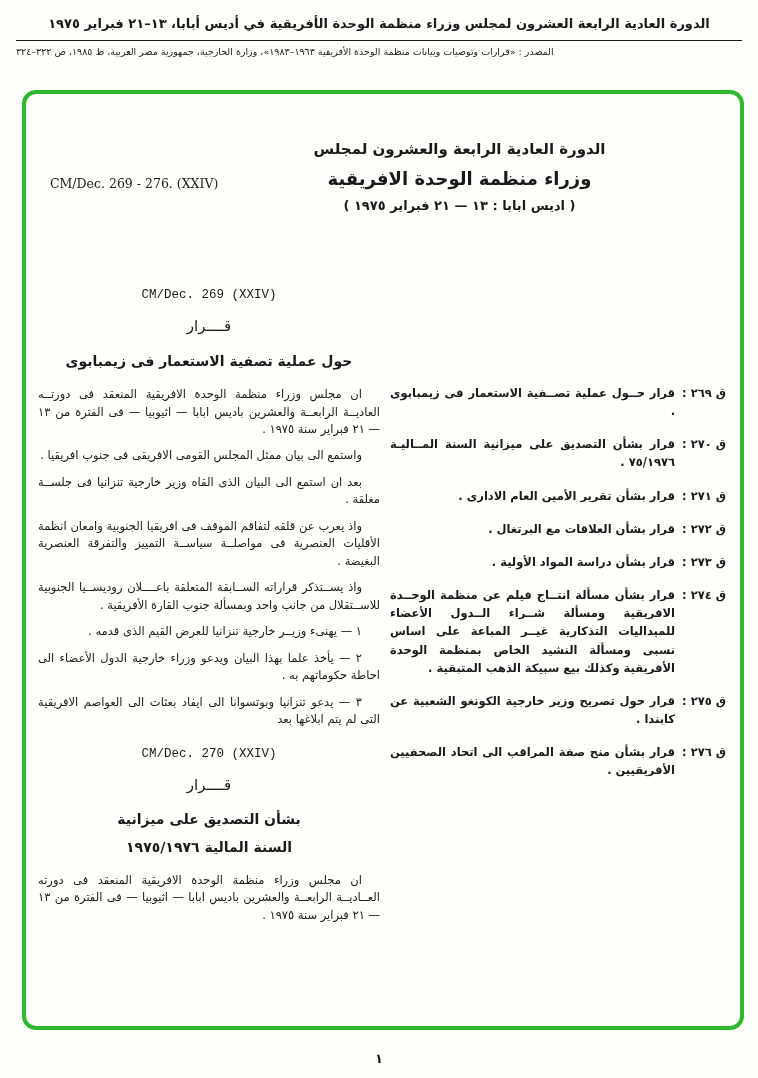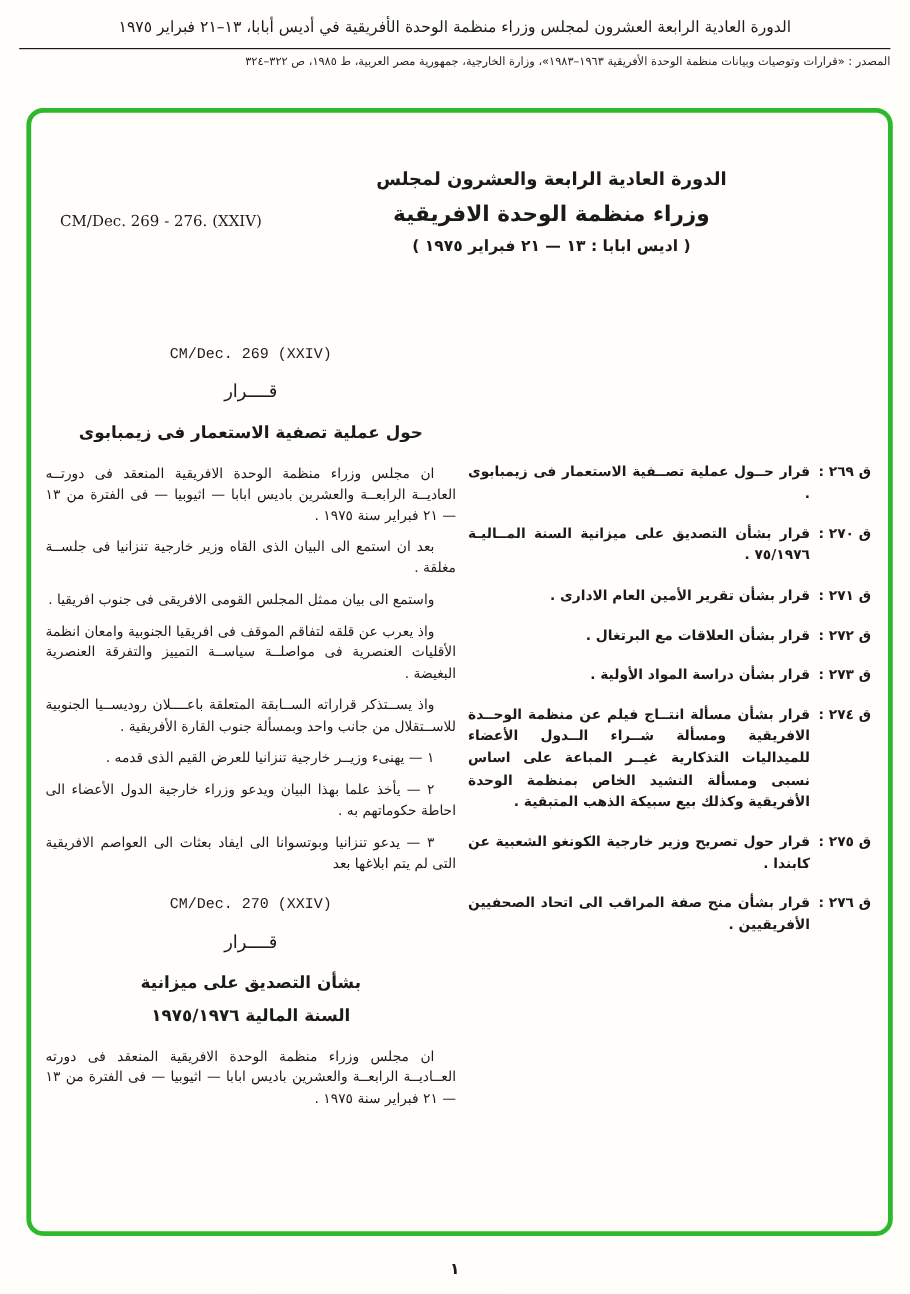--- a/index.html
+++ b/index.html
@@ -9,23 +9,23 @@
     height: 1078px;
     margin: 0 auto;
     background: #fffefb;
     font-family: "DejaVu Sans", sans-serif;
     color: #1a1a1a;
     overflow: hidden;
   }
 
   
   .header { position: absolute; top: 16px; left: 16px; right: 16px; direction: rtl; }
-  .header-title { text-align: center; font-weight: 400; font-size: 13px; letter-spacing: 0.1px; }
+  .header-title { text-align: center; font-weight: 700; font-size: 13px; letter-spacing: 0.1px; }
   .header-rule { height: 0; border: none; border-top: 1.6px solid #1a1a1a; margin: 9px 0 5px; }
-  .header-source { font-size: 9.5px; text-align: right; color: #222; }
+  .header-source { font-size: 9.5px; text-align: left; color: #222; }
 
   
   .frame {
     position: absolute;
     left: 22px; top: 90px;
     width: 714px; height: 932px;
     border: 4px solid #2eb82e;
     border-radius: 14px;
   }
 
@@ -103,22 +103,22 @@
       <div class="t2">وزراء منظمة الوحدة الافريقية</div>
       <div class="t3">( اديس ابابا : ١٣ — ٢١ فبراير ١٩٧٥ )</div>
     </div>
 
     <div class="col-body">
       <div class="sec-ref">CM/Dec. 269 (XXIV)</div>
       <div class="sec-heading">قــــرار</div>
       <div class="sec-subheading last">حول عملية تصفية الاستعمار فى زيمبابوى</div>
 
       <p class="body-par">ان مجلس وزراء منظمة الوحدة الافريقية المنعقد فى دورتــه العاديــة الرابعــة والعشرين باديس ابابا — اثيوبيا — فى الفترة من ١٣ — ٢١ فبراير سنة ١٩٧٥ .</p>
+      <p class="body-par">واستمع الى بيان ممثل المجلس القومى الافريقى فى جنوب افريقيا .</p>
       <p class="body-par">بعد ان استمع الى البيان الذى القاه وزير خارجية تنزانيا فى جلســة مغلقة .</p>
-      <p class="body-par">واستمع الى بيان ممثل المجلس القومى الافريقى فى جنوب افريقيا .</p>
       <p class="body-par">واذ يعرب عن قلقه لتفاقم الموقف فى افريقيا الجنوبية وامعان انظمة الأقليات العنصرية فى مواصلــة سياســة التمييز والتفرقة العنصرية البغيضة .</p>
       <p class="body-par">واذ يســتذكر قراراته الســابقة المتعلقة باعــــلان روديســيا الجنوبية للاســتقلال من جانب واحد وبمسألة جنوب القارة الأفريقية .</p>
       <p class="body-par">١ — يهنىء وزيــر خارجية تنزانيا للعرض القيم الذى قدمه .</p>
       <p class="body-par">٢ — يأخذ علما بهذا البيان ويدعو وزراء خارجية الدول الأعضاء الى احاطة حكوماتهم به .</p>
       <p class="body-par">٣ — يدعو تنزانيا وبوتسوانا الى ايفاد بعثات الى العواصم الافريقية التى لم يتم ابلاغها بعد</p>
 
       <div class="sec-ref second">CM/Dec. 270 (XXIV)</div>
       <div class="sec-heading">قــــرار</div>
       <div class="sec-subheading">بشأن التصديق على ميزانية</div>
       <div class="sec-subheading last">السنة المالية ١٩٧٥/١٩٧٦</div>

